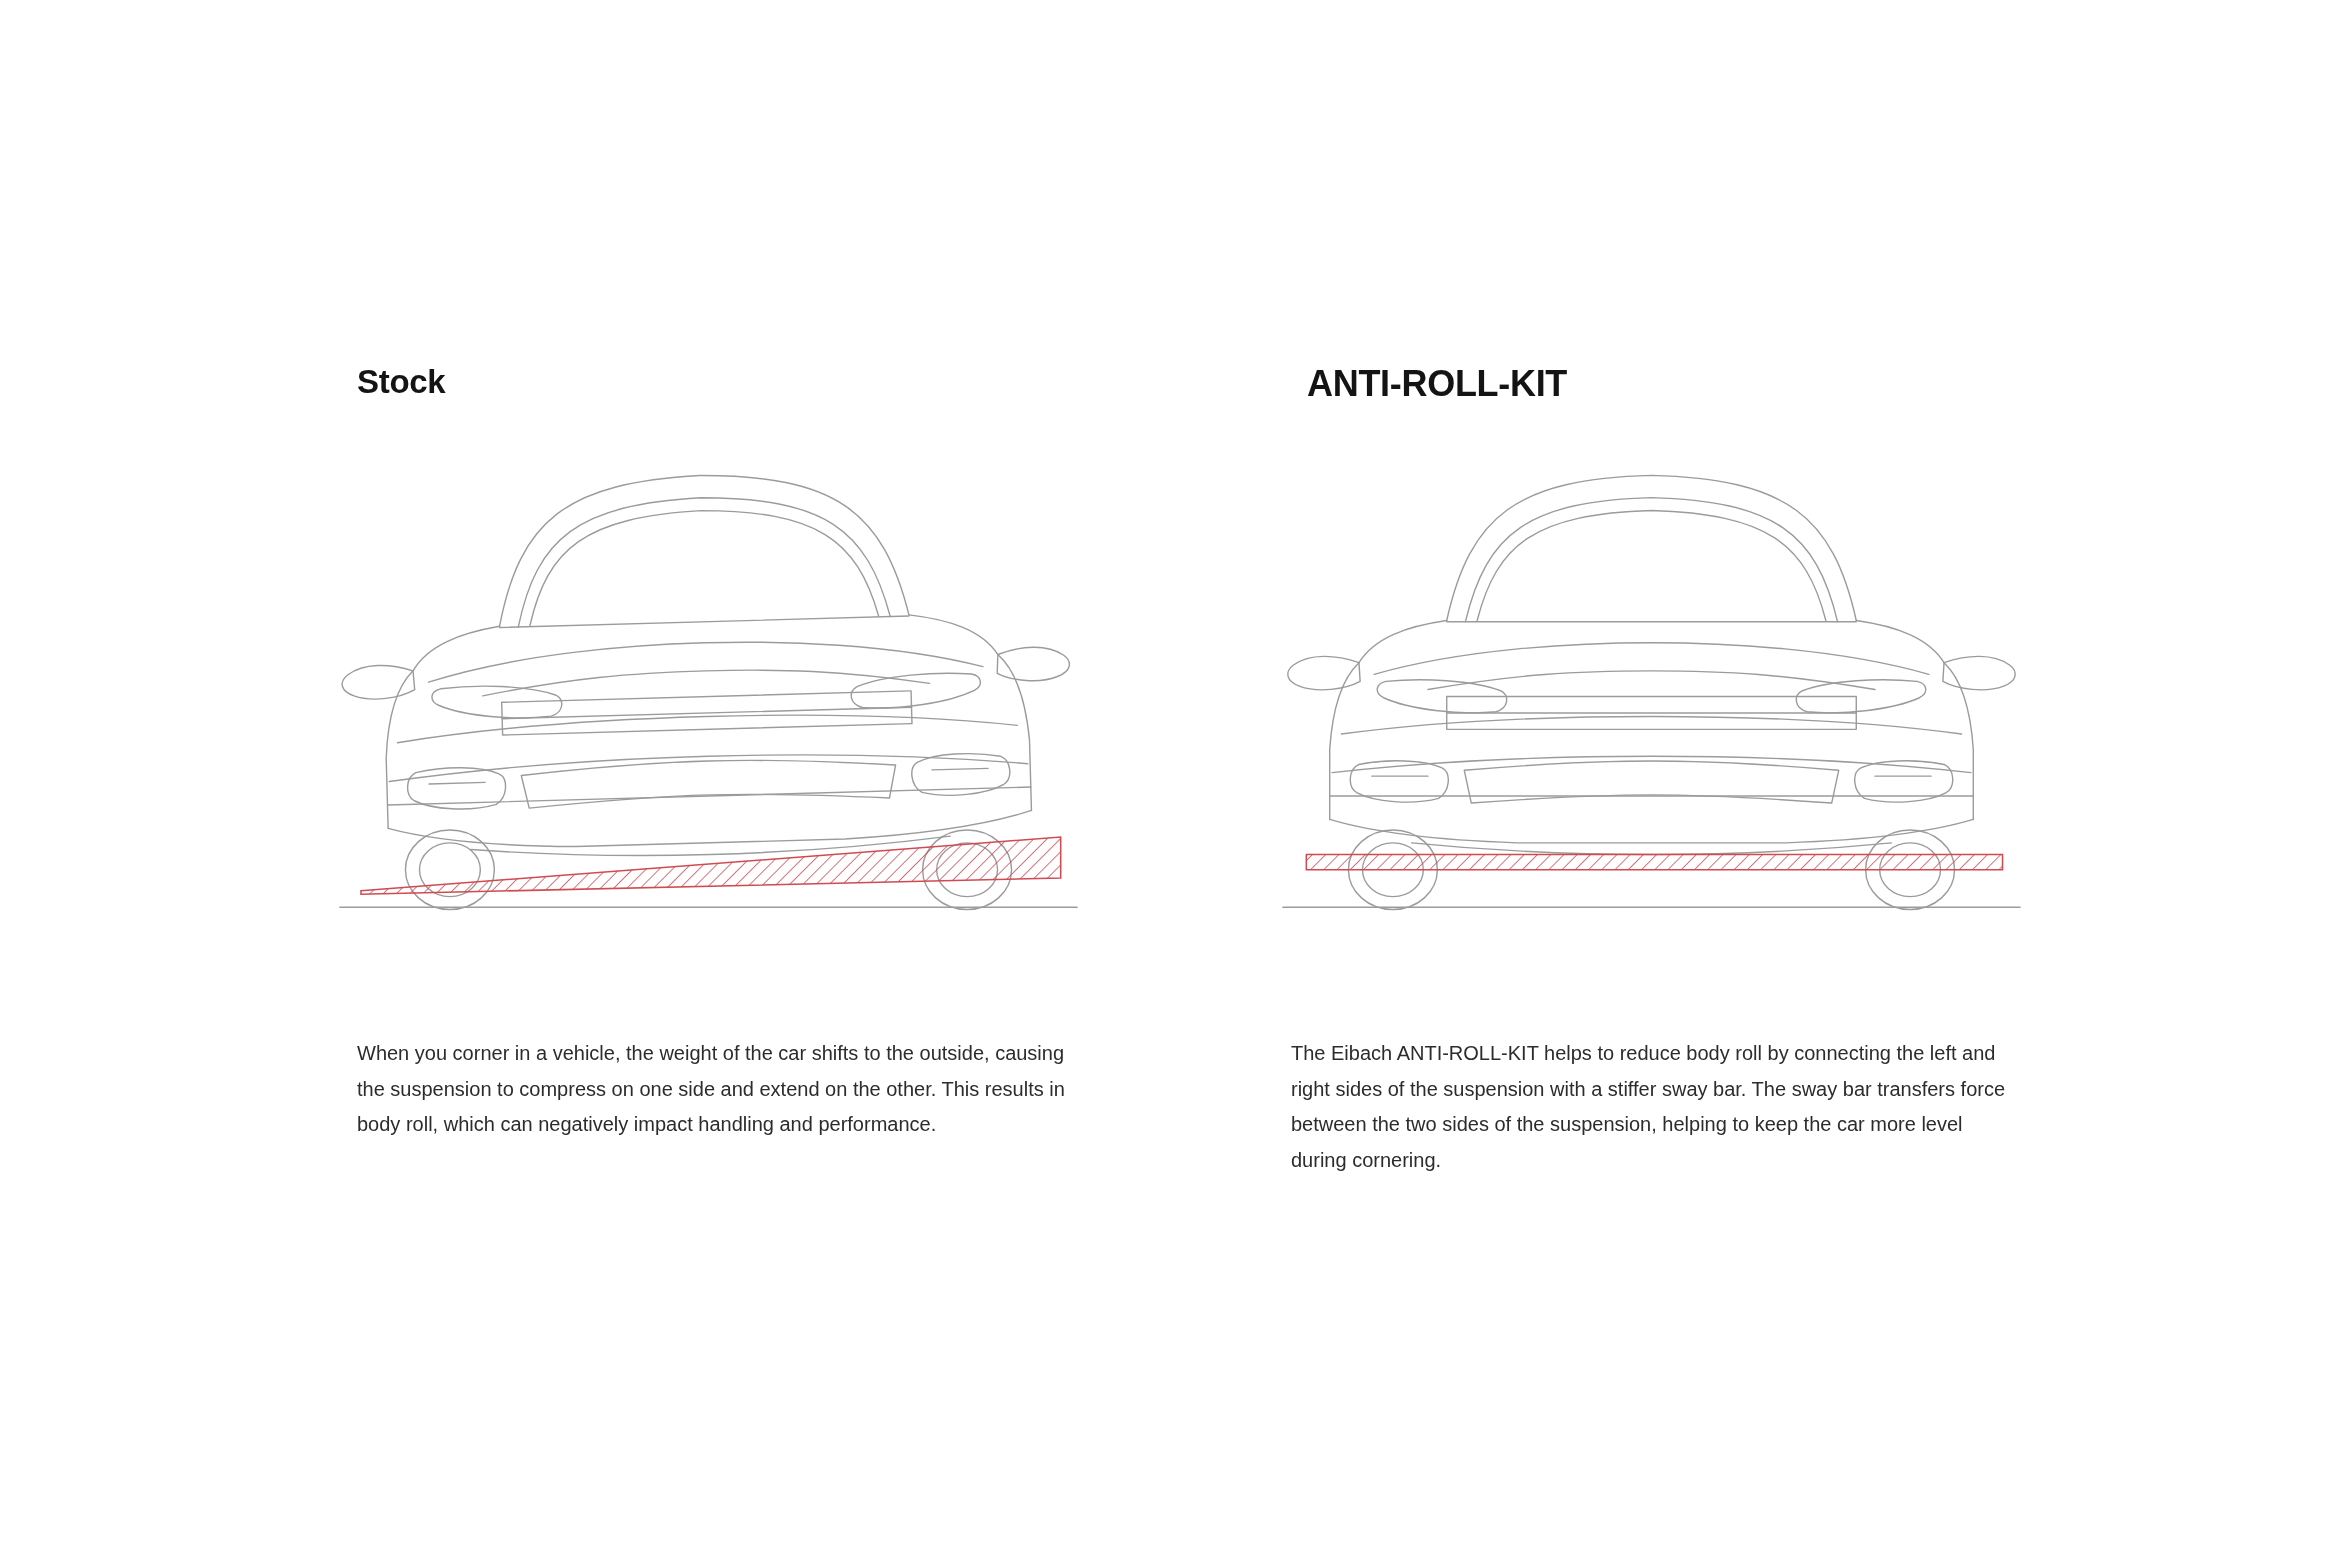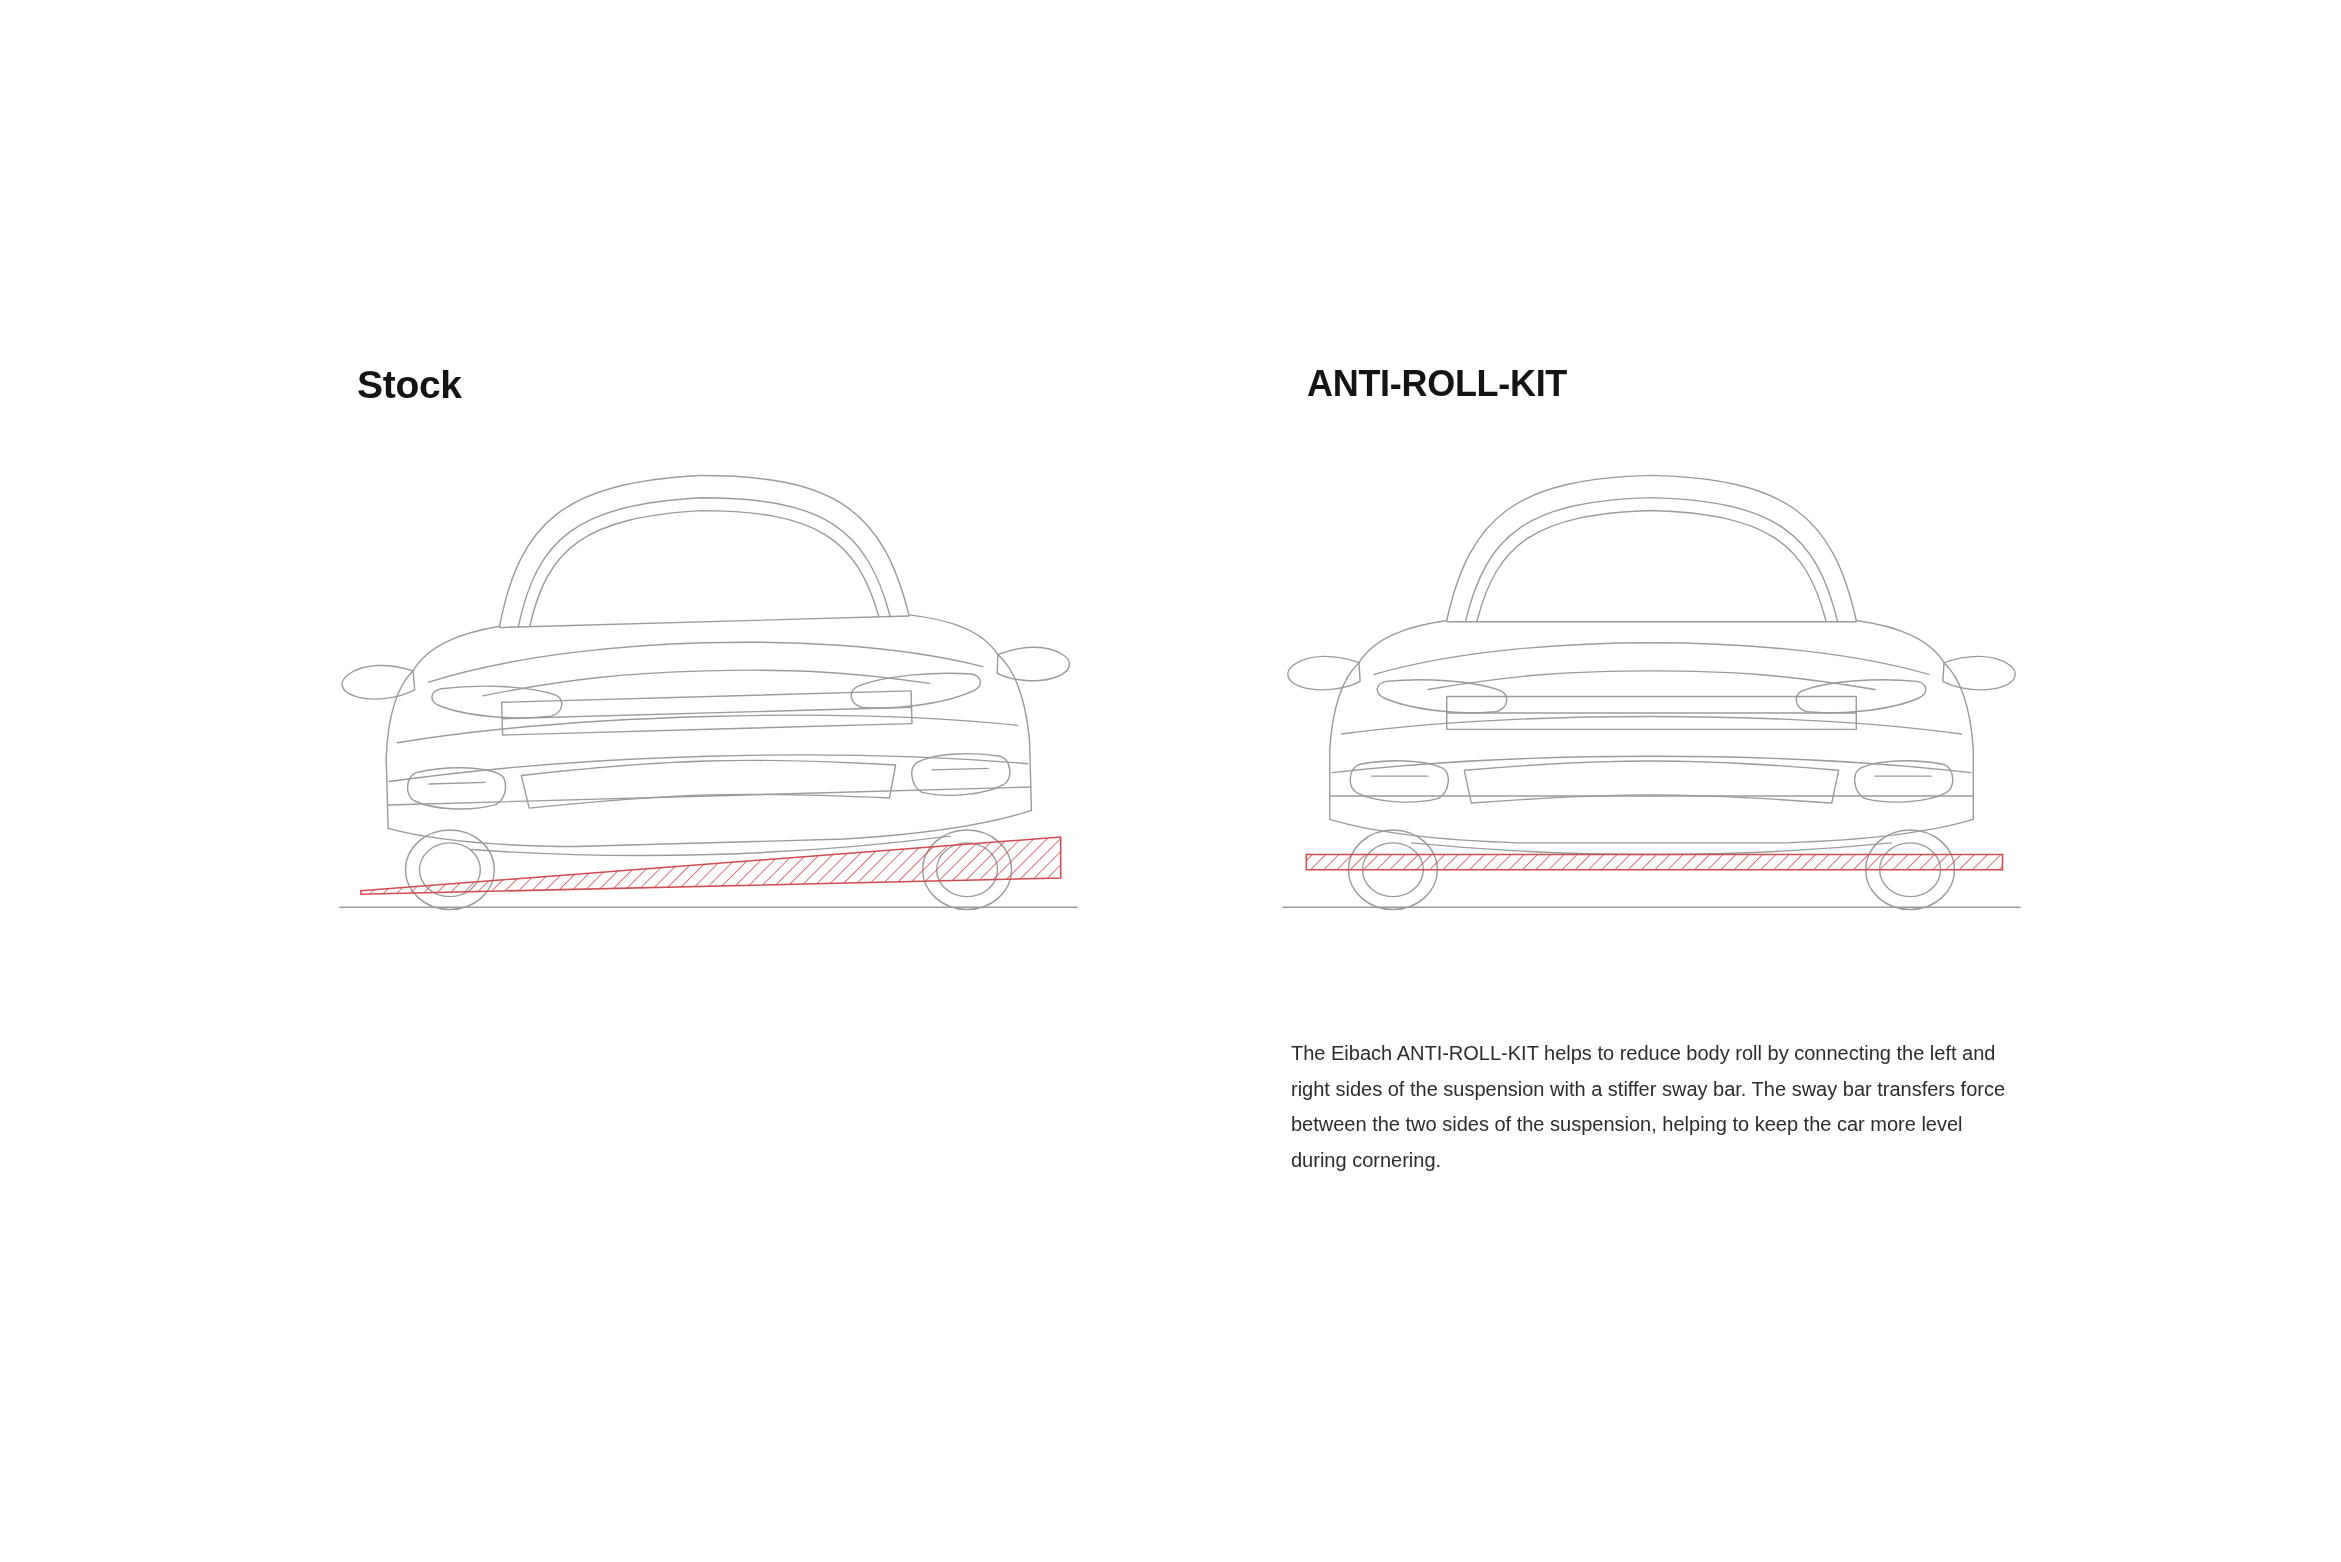--- a/index.html
+++ b/index.html
@@ -37,21 +37,21 @@
   .panel-title {
     position: absolute;
     top: 363px;
     font-weight: bold;
     color: #141414;
     letter-spacing: -0.3px;
     white-space: nowrap;
   }
   .panel-left .panel-title {
     left: 357px;
-    font-size: 39px;
+    font-size: 33px;
   }
   .panel-right .panel-title {
     left: 1307px;
     font-size: 36px;
   }
   .panel-right .panel-title {
     left: 136px;
     text-align: center;
   }
   .illustration {
@@ -155,20 +155,21 @@
 
           <defs>
             <pattern id="hatchL" width="16" height="16" patternTransform="rotate(45)" patternUnits="userSpaceOnUse">
               <line x1="0" y1="0" x2="0" y2="16" stroke="#d04a52" stroke-width="2.6"></line>
             </pattern>
           </defs>
           <path d="M56 762 L 1252 670 L 1252 740 L 56 768 Z" fill="url(#hatchL)" stroke="#d04a52" stroke-width="2.6"></path>
         </svg>
       </div>
 
+      <div class="caption">When you corner in a vehicle, the weight of the car shifts to the outside, causing the suspension to compress on one side and extend on the other. This results in body roll, which can negatively impact handling and performance.</div>
     </div>
 
     <div class="panel panel-right">
       <div class="panel-title">ANTI-ROLL-KIT</div>
 
       <div class="illustration">
         <svg viewBox="0 0 1300 870" xmlns="http://www.w3.org/2000/svg">
           <g fill="none" stroke="#9b9b9b" stroke-width="2.4" stroke-linecap="round" stroke-linejoin="round">
 
             <line x1="20" y1="790" x2="1280" y2="790" stroke="#9b9b9b" stroke-width="2.6"></line>

